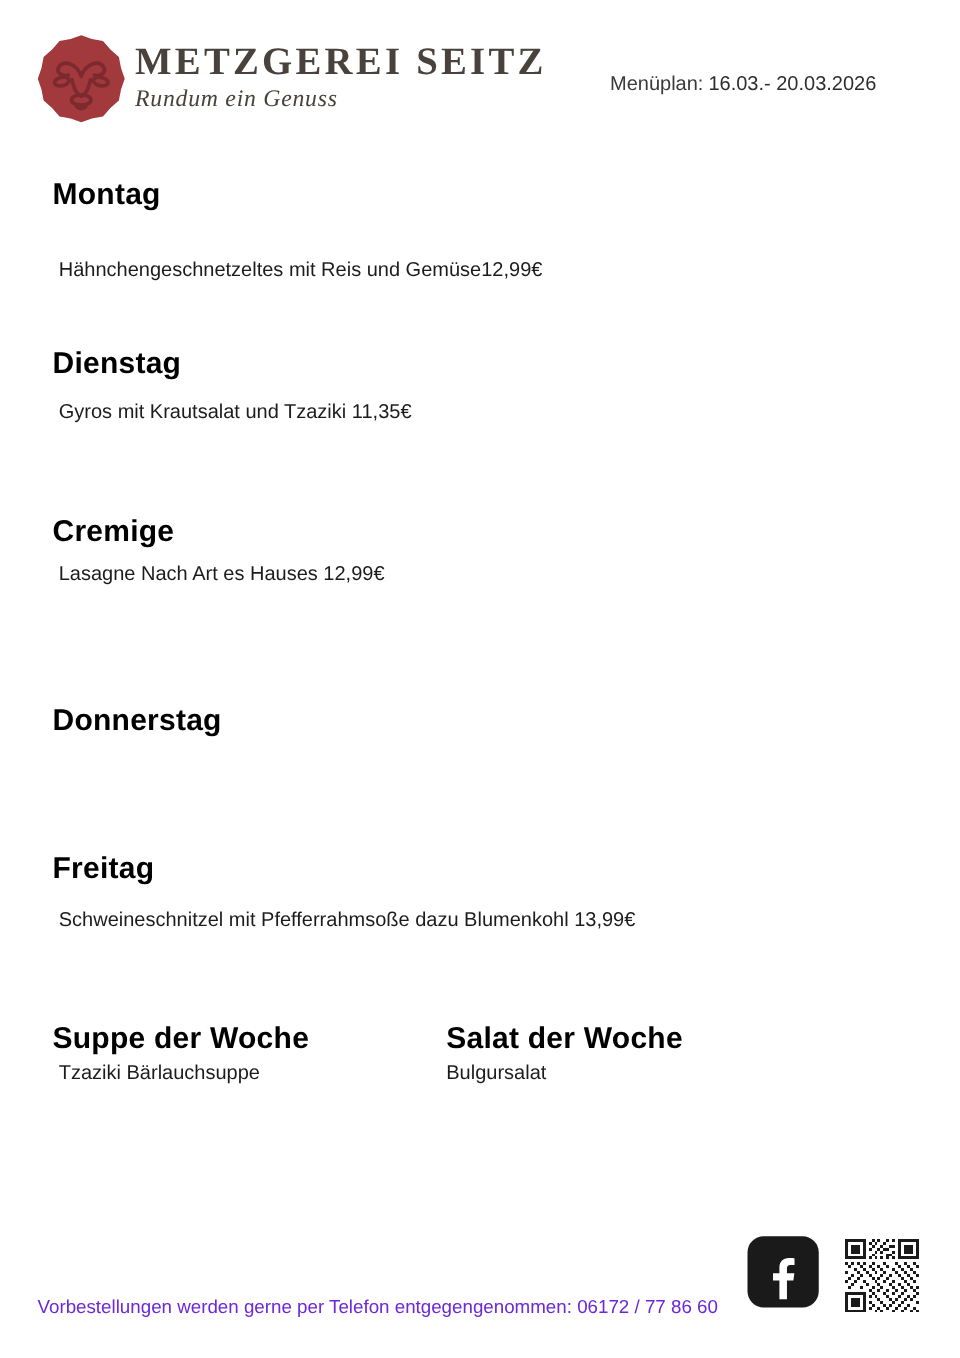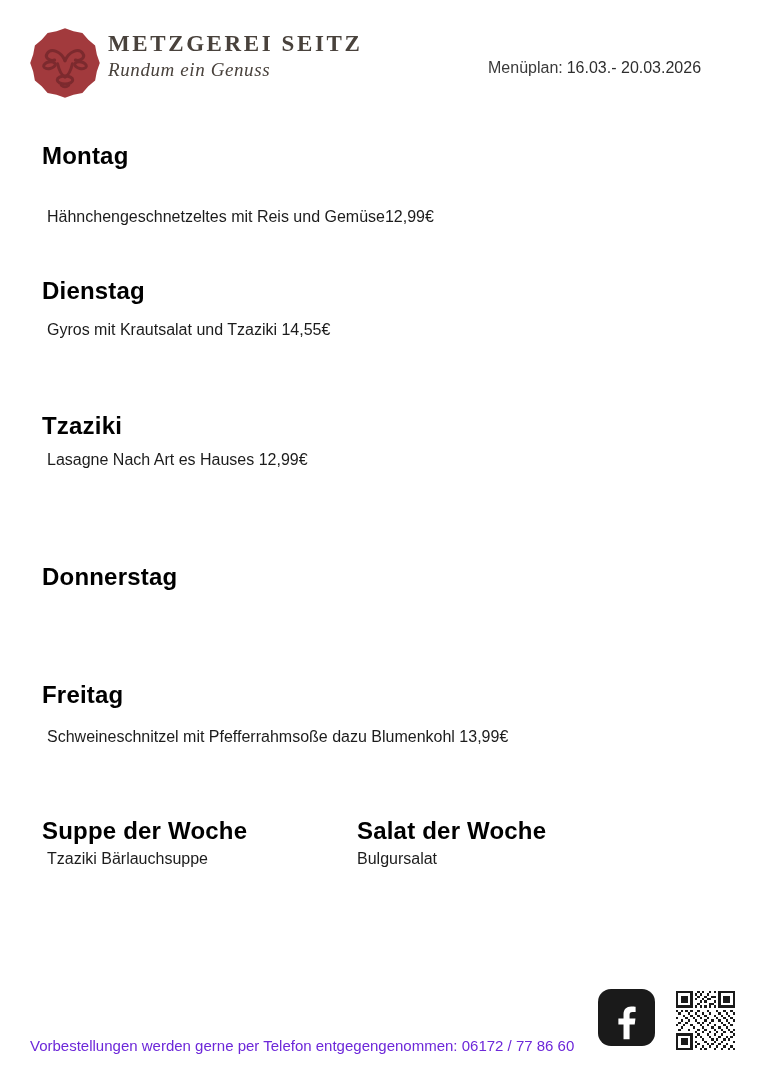--- a/index.html
+++ b/index.html
@@ -8,21 +8,21 @@
     position: relative;
     width: 768px;
     height: 1086px;
     background: #ffffff;
     font-family: "Liberation Sans", sans-serif;
     overflow: hidden;
   }
   
   .seal { position: absolute; left: 28px; top: 25px; width: 74px; height: 76px; }
   .brand { position: absolute; left: 108px; top: 31px; color: #49423c; font-family: "Liberation Serif", serif; }
-  .brand-name { font-size: 23px; font-weight: 700; letter-spacing: 2.6px; white-space: nowrap; }
+  .brand-name { font-size: 31px; font-weight: 700; letter-spacing: 2.6px; white-space: nowrap; }
   .brand-tag { font-size: 19px; font-style: italic; letter-spacing: 0.6px; margin-top: 2px; }
   .menuplan { position: absolute; left: 488px; top: 59px; font-size: 16px; color: #3a3a3a; white-space: nowrap; }
   .menuplan .dates { margin-left: 4px; color: #2e2e2e; }
   
   .day-h { position: absolute; left: 42px; font-size: 24px; font-weight: 700; color: #000000; letter-spacing: 0.2px; white-space: nowrap; }
   .day-i { position: absolute; left: 47px; font-size: 16px; color: #1c1c1c; white-space: nowrap; }
   .t-mon-h { top: 142px; }  .t-mon-i { top: 188px; margin-top: 20px; }
   .t-tue-h { top: 277px; }  .t-tue-i { top: 321px; }
   .t-wed-h { top: 412px; }  .t-wed-i { top: 451px; }
   .t-thu-h { top: 563px; }  .t-thu-i { top: 592px; }
@@ -68,23 +68,23 @@
   </div>
 
   <div class="menuplan">
     <span>Menüplan:</span><span class="dates">16.03.- 20.03.2026</span>
   </div>
 
   <div class="day-h t-mon-h">Montag</div>
   <div class="day-i t-mon-i">Hähnchengeschnetzeltes mit Reis und Gemüse12,99€</div>
 
   <div class="day-h t-tue-h">Dienstag</div>
-  <div class="day-i t-tue-i">Gyros mit Krautsalat und Tzaziki 14,55€</div>
+  <div class="day-i t-tue-i">Gyros mit Krautsalat und Tzaziki 11,35€</div>
 
-  <div class="day-h t-wed-h">Tzaziki</div>
+  <div class="day-h t-wed-h">Cremige</div>
   <div class="day-i t-wed-i">Lasagne Nach Art es Hauses 12,99€</div>
 
   <div class="day-h t-thu-h">Donnerstag</div>
 
   <div class="day-h t-fri-h">Freitag</div>
   <div class="day-i t-fri-i">Schweineschnitzel mit Pfefferrahmsoße dazu Blumenkohl 13,99€</div>
 
   <div class="day-h t-sup-h">Suppe der Woche</div>
   <div class="day-i t-sup-i">Tzaziki Bärlauchsuppe</div>
 

